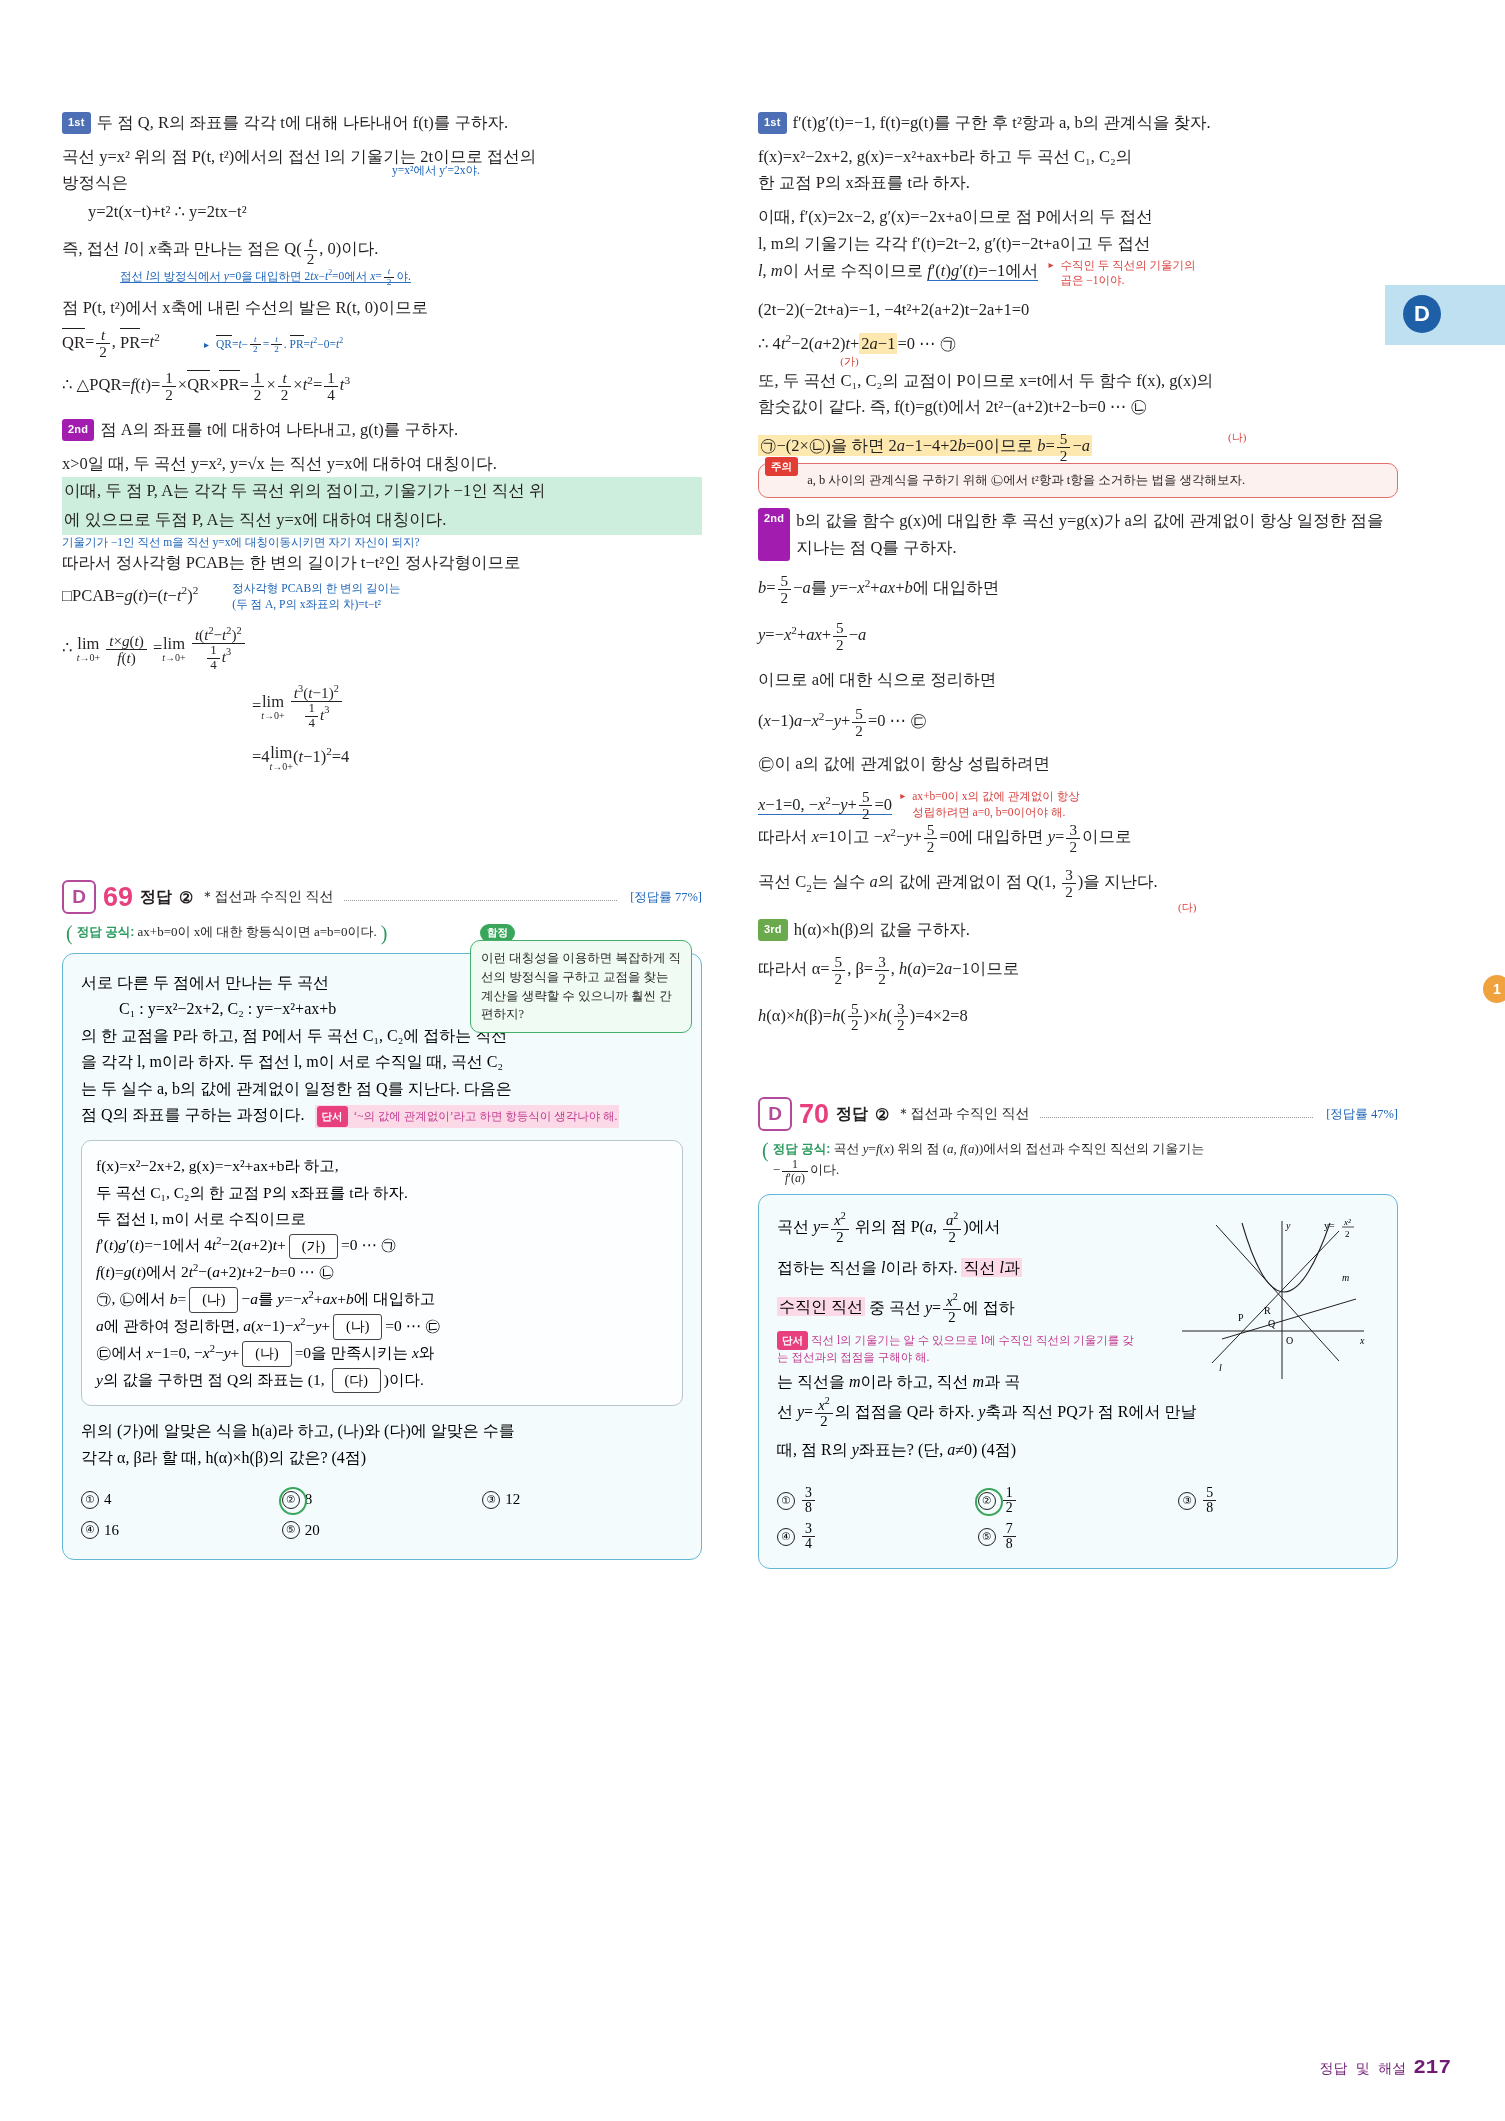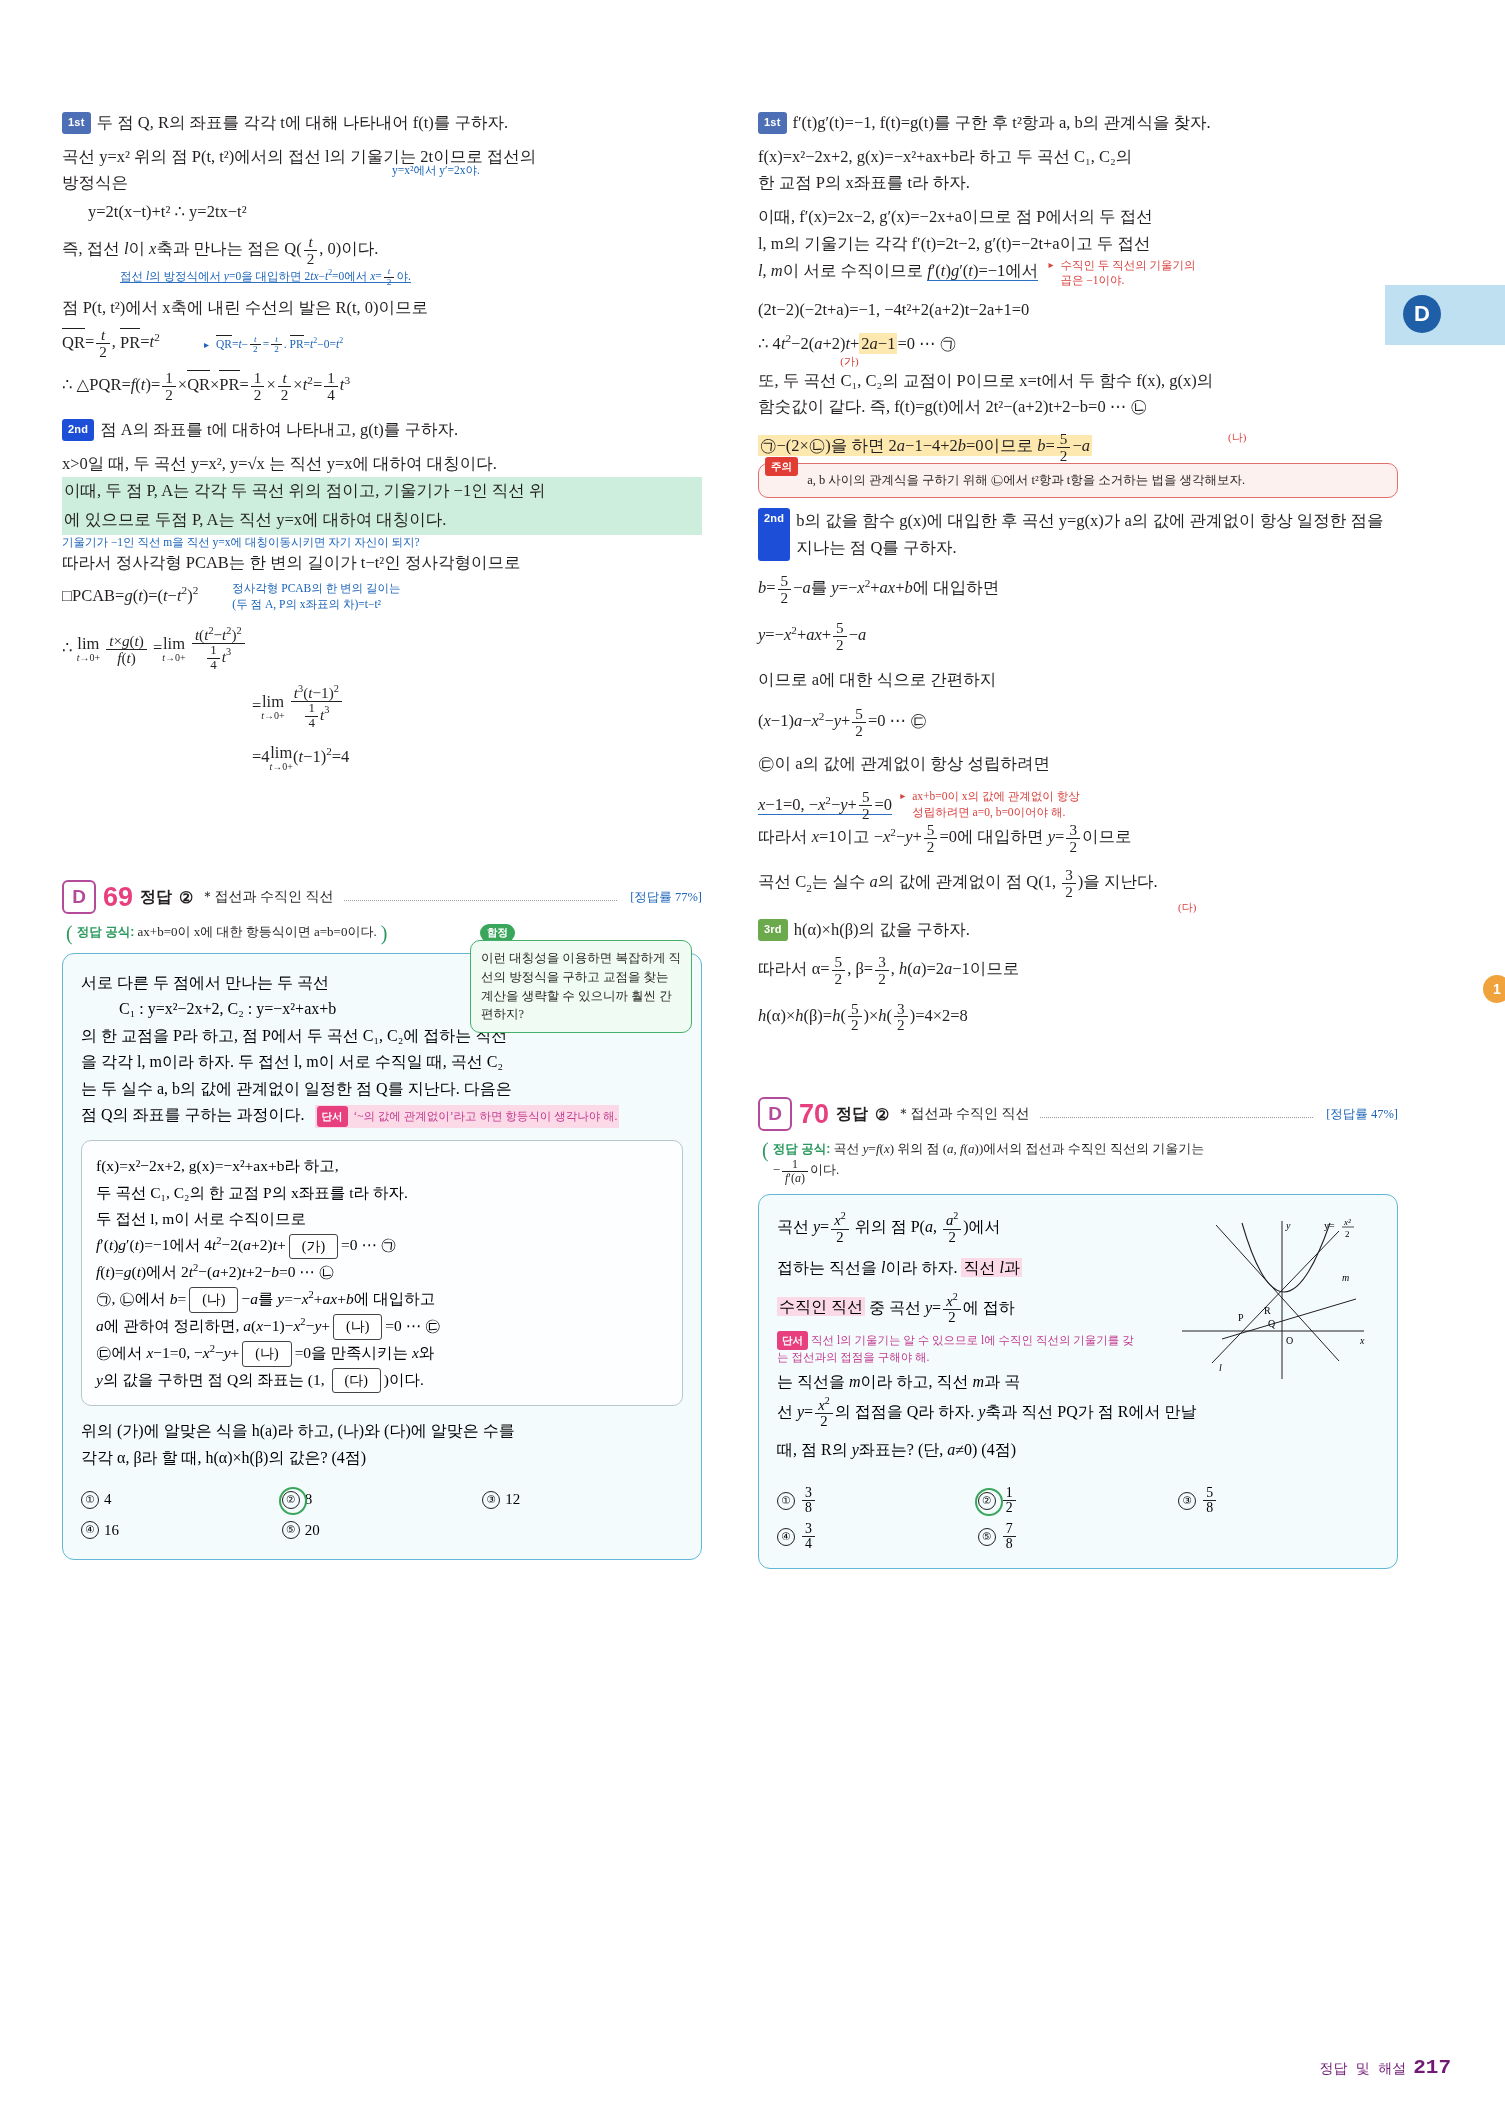--- a/index.html
+++ b/index.html
@@ -27,21 +27,21 @@
     display:inline-block;
     background:#4d6fb5;color:#fff;
     font-family:"Liberation Sans",sans-serif;
     font-size:11px;font-weight:bold;
     border-radius:3px;
     padding:2px 6px 2px 6px;
     margin-right:6px;
     vertical-align:2px;
     letter-spacing:.2px;
   }
-  .step.s2{background:#1d4ed8;}
+  .step.s2{background:#a21caf;}
   .step.s3{background:#6aa94c;}
 
   .para{margin:7px 0 0 0;}
   .center-line{margin:9px 0 9px 26px;}
 
   
   .frac{display:inline-block;vertical-align:middle;text-align:center;font-size:.92em;line-height:1.05;margin:0 2px;}
   .frac .n{display:block;padding:0 3px;border-bottom:1px solid #231f20;}
   .frac .d{display:block;padding:0 3px;}
   .over{border-top:1px solid #231f20;display:inline-block;padding-top:1px;}
@@ -366,21 +366,21 @@
       <span class="step s2">2nd</span>
       <span style="flex:1">b의 값을 함수 g(x)에 대입한 후 곡선 y=g(x)가 a의 값에 관계없이 항상 일정한 점을 지나는 점 Q를 구하자.</span>
     </div>
 
     <div class="t" style="margin-top:12px;">
       <i>b</i>=<span class="frac"><span class="n">5</span><span class="d">2</span></span>−<i>a</i>를 <i>y</i>=−<i>x</i><sup>2</sup>+<i>ax</i>+<i>b</i>에 대입하면
     </div>
     <div class="t" style="margin-top:14px;">
       <i>y</i>=−<i>x</i><sup>2</sup>+<i>ax</i>+<span class="frac"><span class="n">5</span><span class="d">2</span></span>−<i>a</i>
     </div>
-    <div class="t" style="margin-top:14px;">이므로 a에 대한 식으로 간편하지</div>
+    <div class="t" style="margin-top:14px;">이므로 a에 대한 식으로 정리하면</div>
     <div class="t" style="margin-top:12px;">
       (<i>x</i>−1)<i>a</i>−<i>x</i><sup>2</sup>−<i>y</i>+<span class="frac"><span class="n">5</span><span class="d">2</span></span>=0 ⋯ ㉢
     </div>
     <div class="t" style="margin-top:12px;">㉢이 a의 값에 관계없이 항상 성립하려면</div>
 
     <div class="t" style="margin-top:12px;">
       <span class="ul-blue"><i>x</i>−1=0, −<i>x</i><sup>2</sup>−<i>y</i>+<span class="frac"><span class="n">5</span><span class="d">2</span></span>=0</span>
       <span class="note-red arrow-note" style="display:inline-block;margin-left:4px;vertical-align:top;">
         <span>ax+b=0이 x의 값에 관계없이 항상</span><br>
         <span>성립하려면 a=0, b=0이어야 해.</span>

